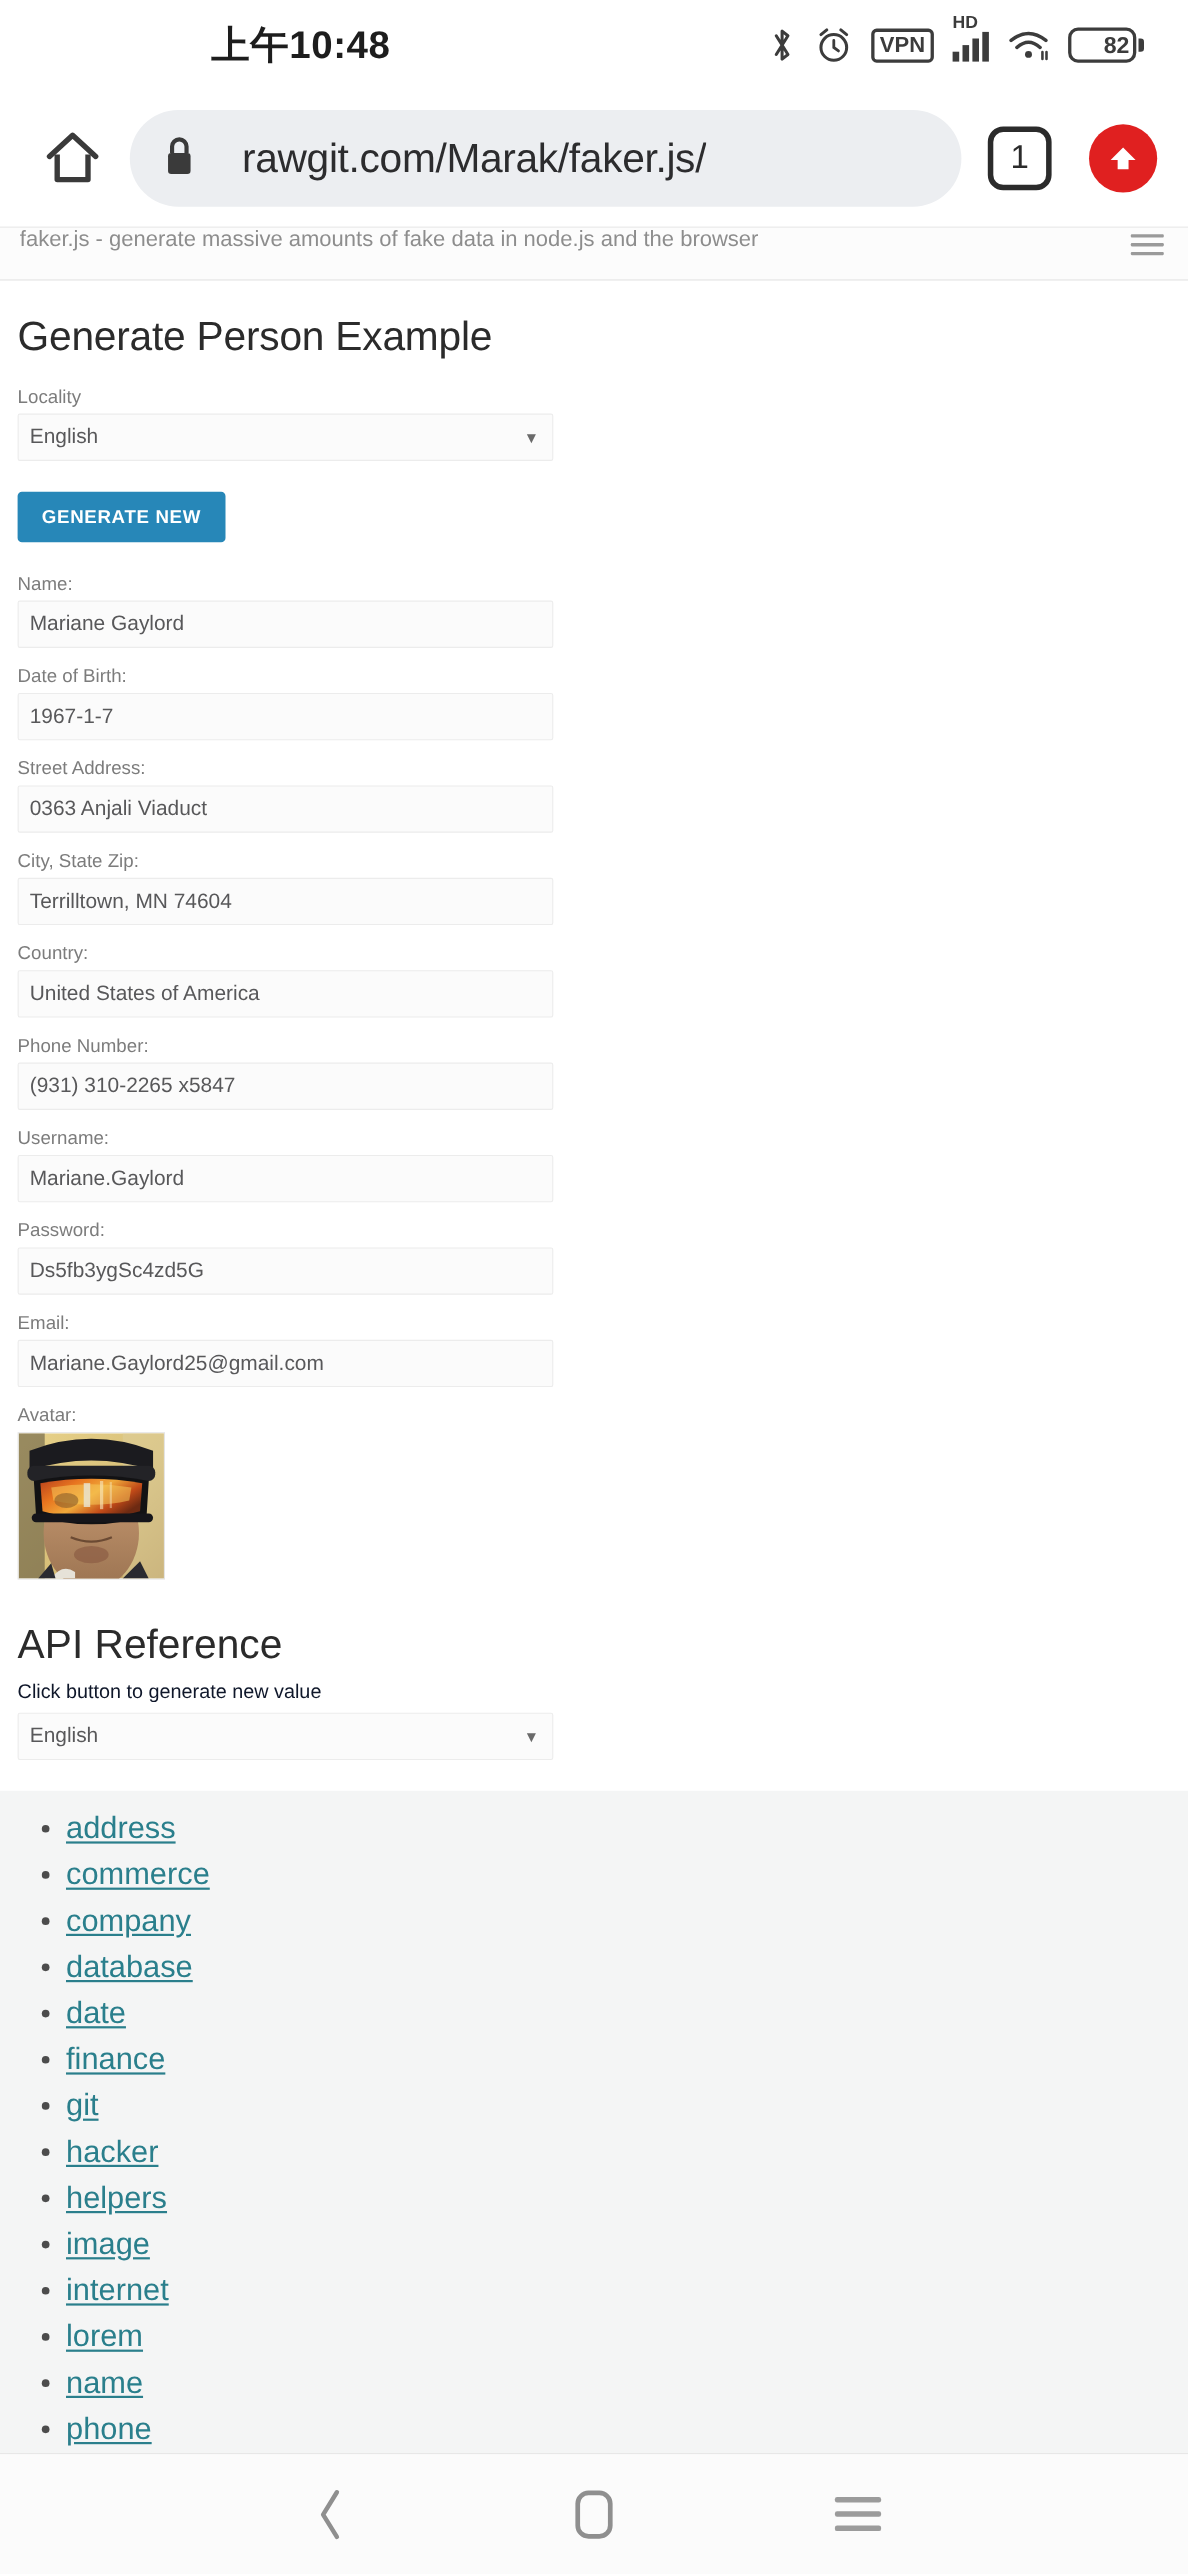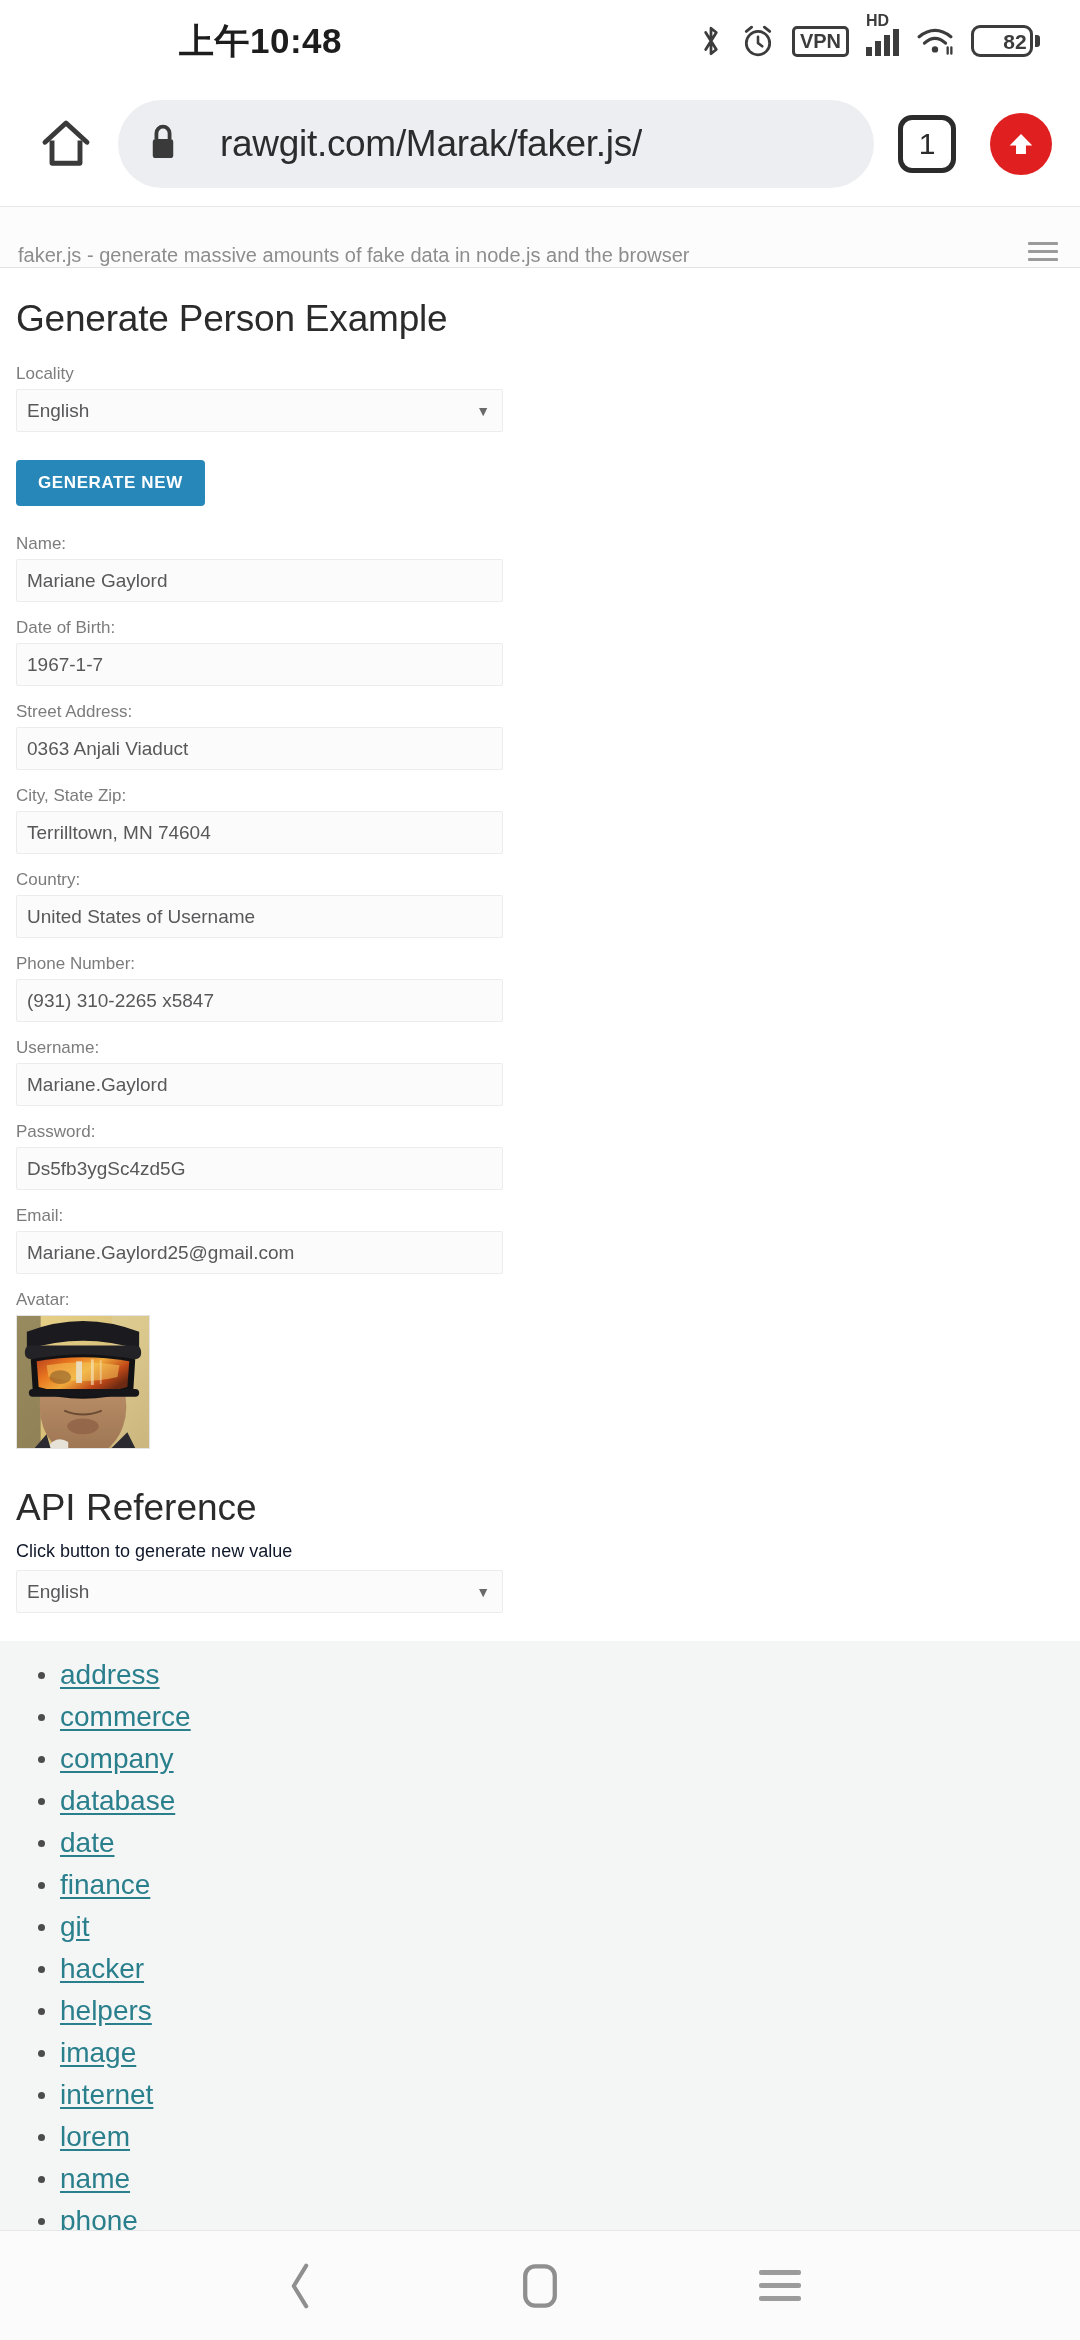--- a/index.html
+++ b/index.html
@@ -14,21 +14,21 @@
   .statusbar {
     height: 82px;
     display: flex;
     align-items: center;
     background: #ffffff;
     padding: 0 40px 0 0;
     position: relative;
   }
   .status-time {
     position: absolute;
-    left: 179px;
+    left: 192px;
     font-size: 35px;
     font-weight: bold;
     color: #1d1d1d;
     letter-spacing: 0.5px;
   }
   .status-icons {
     margin-left: auto;
     display: flex;
     align-items: center;
     gap: 17px;
@@ -133,26 +133,26 @@
     border-radius: 50%;
     display: flex;
     align-items: center;
     justify-content: center;
     flex-shrink: 0;
     margin-left: 20px;
   }
 
   
   .page-navbar {
-    height: 62px;
+    height: 49px;
     background: #fcfcfc;
     border-top: 1px solid #e8e8e8;
     border-bottom: 1px solid #e3e3e3;
     display: flex;
-    align-items: flex-end;
+    align-items: flex-start;
     padding: 0 18px;
   }
   .navbar-brand {
     font-size: 20px;
     color: #8d8d8d;
     white-space: nowrap;
   }
   .navbar-toggle {
     margin-left: auto;
     display: flex;
@@ -419,21 +419,21 @@
       <div class="input-box">0363 Anjali Viaduct</div>
     </div>
 
     <div class="field-row">
       <span class="field-label">City, State Zip:</span>
       <div class="input-box">Terrilltown, MN 74604</div>
     </div>
 
     <div class="field-row">
       <span class="field-label">Country:</span>
-      <div class="input-box">United States of Username</div>
+      <div class="input-box">United States of America</div>
     </div>
 
     <div class="field-row">
       <span class="field-label">Phone Number:</span>
       <div class="input-box">(931) 310-2265 x5847</div>
     </div>
 
     <div class="field-row">
       <span class="field-label">Username:</span>
       <div class="input-box">Mariane.Gaylord</div>

